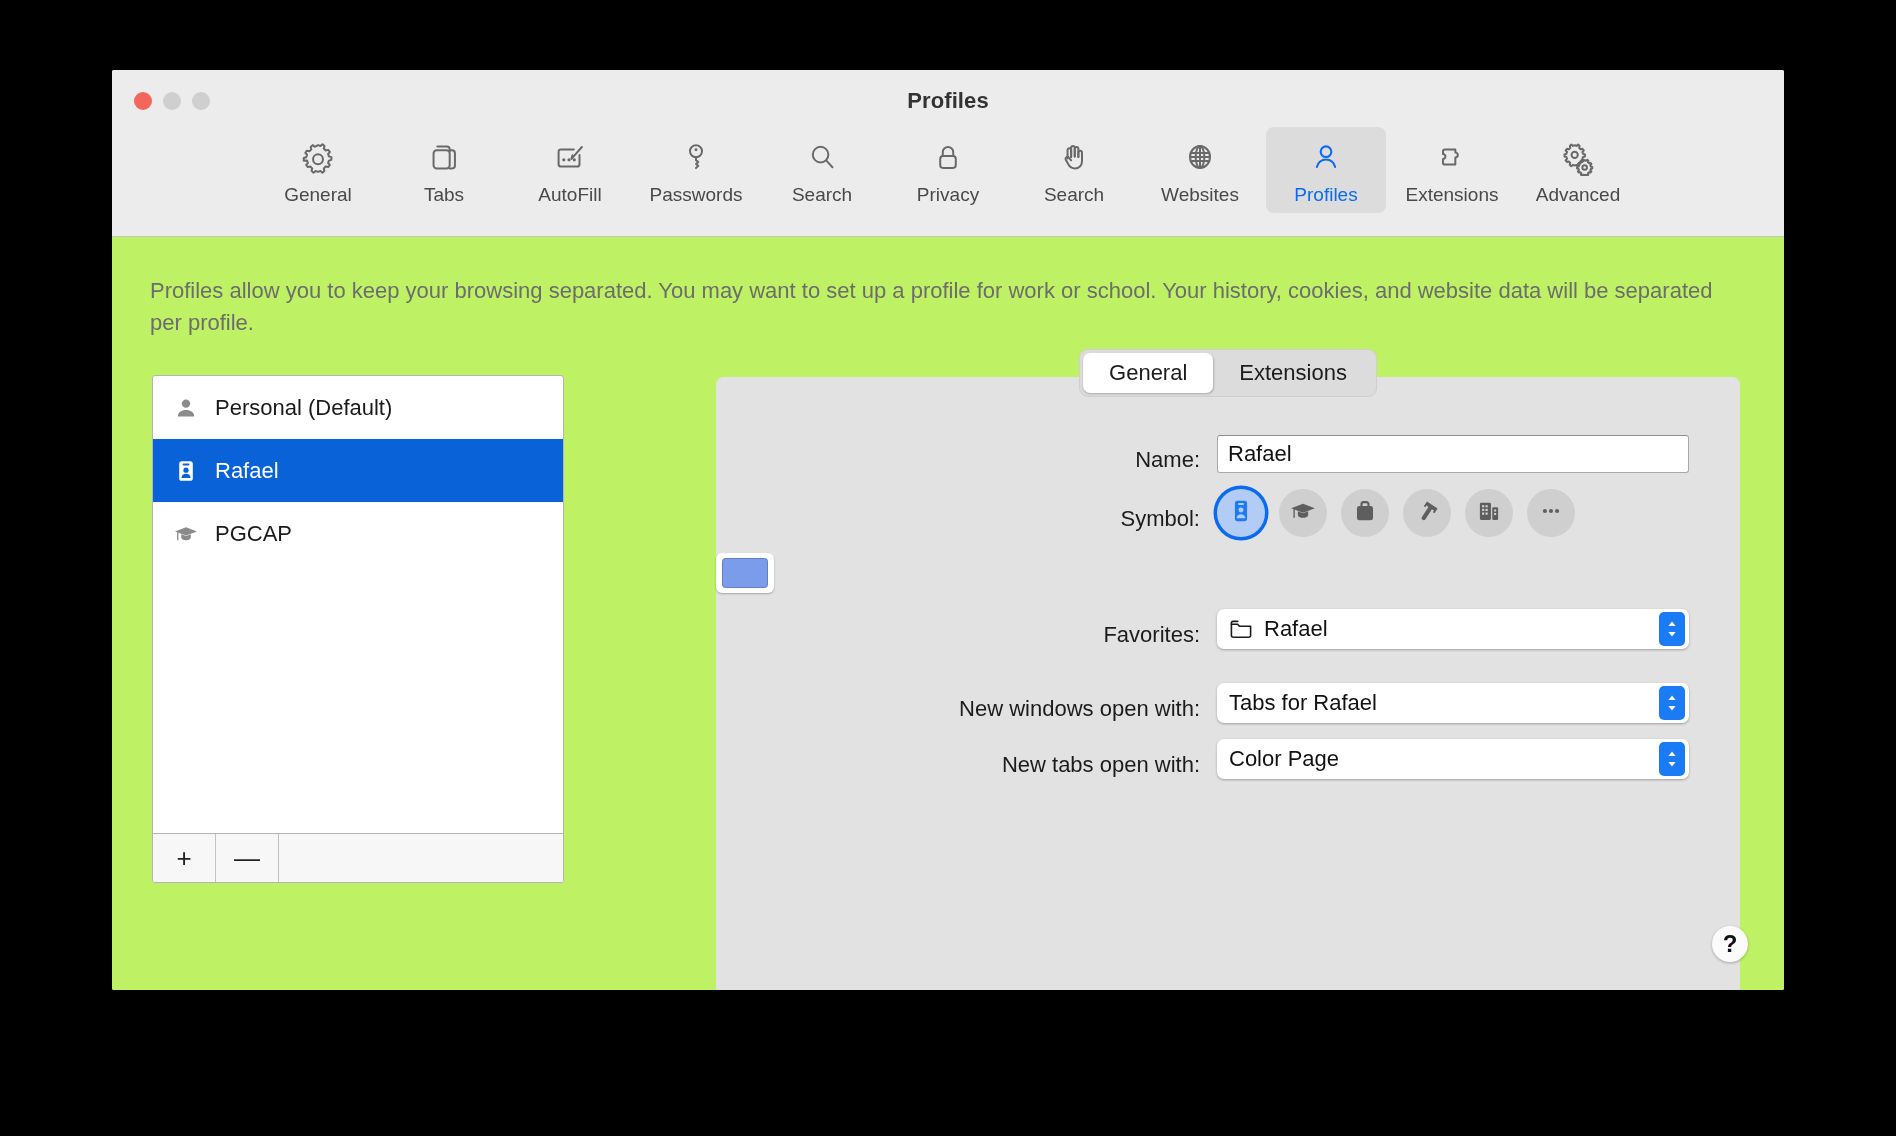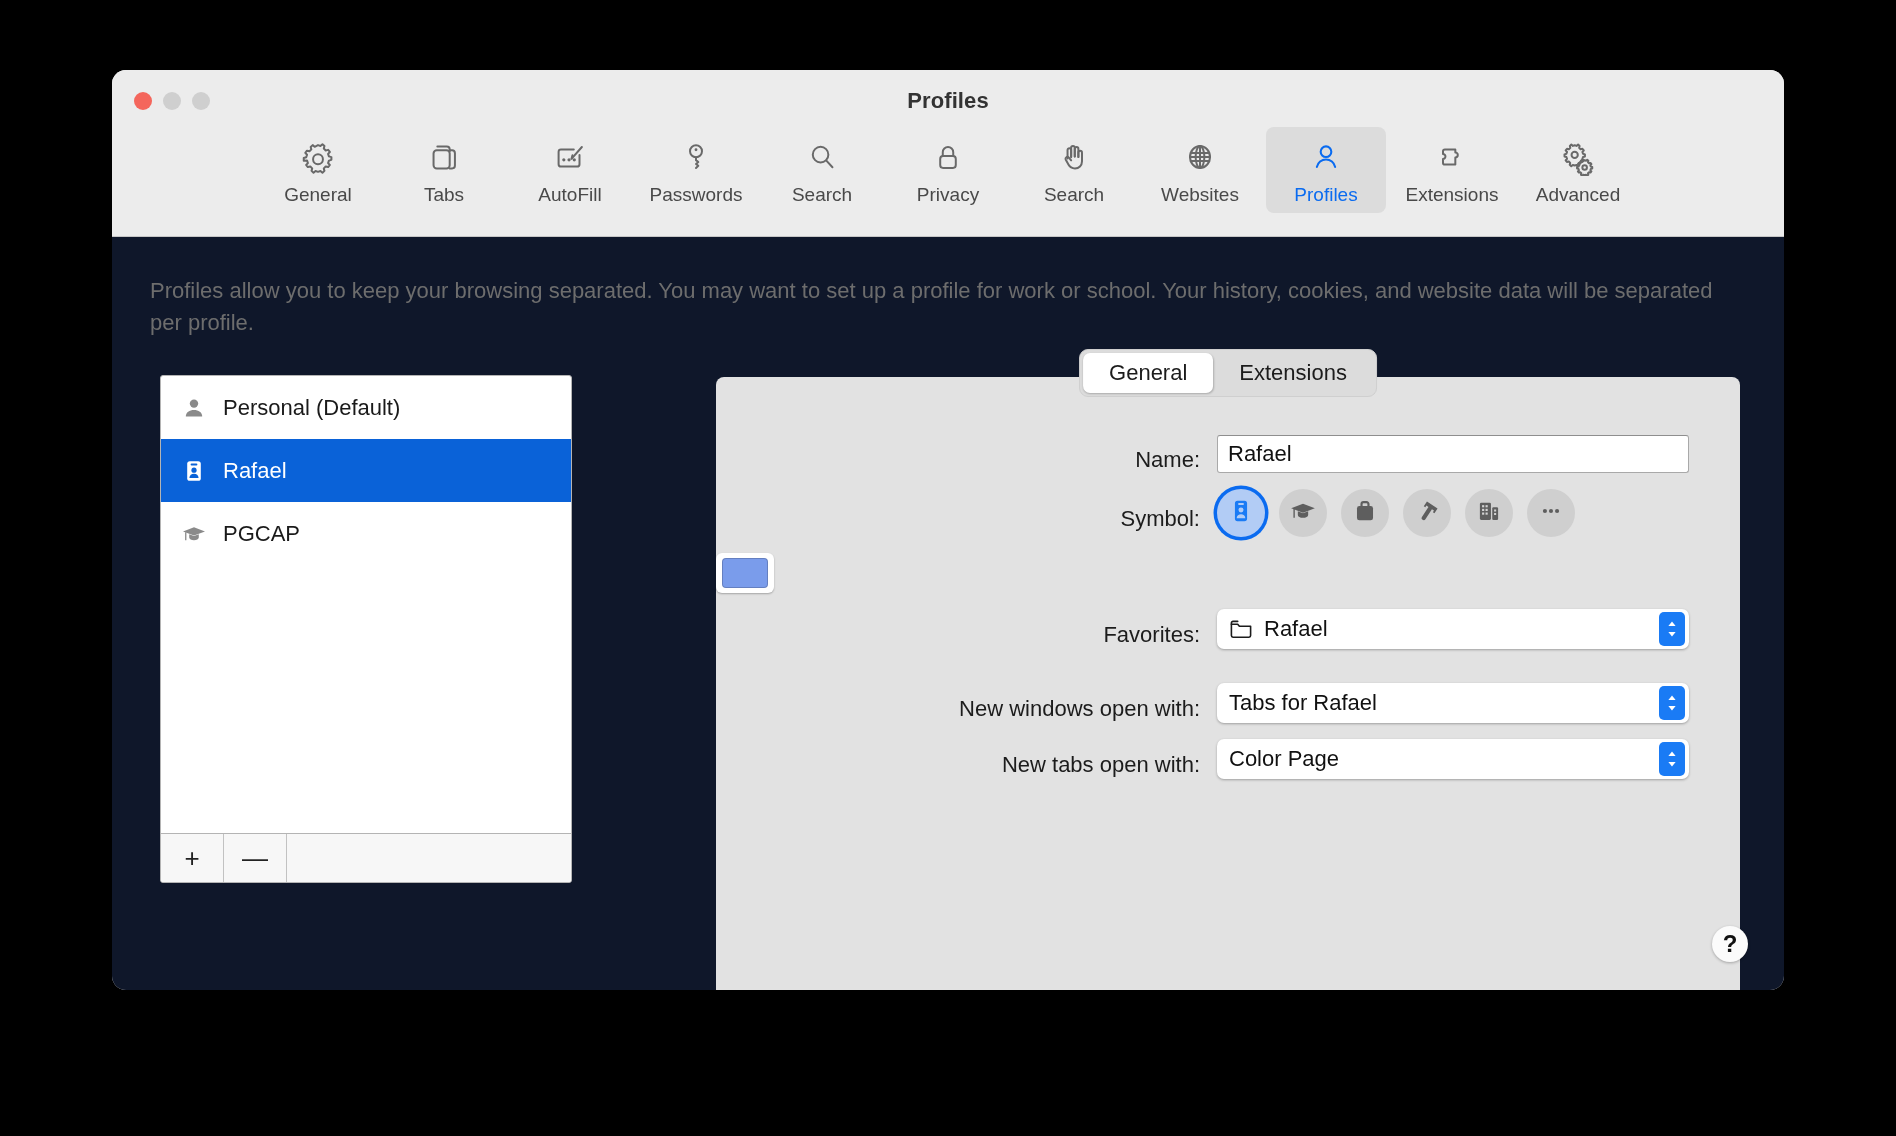--- a/index.html
+++ b/index.html
@@ -21,21 +21,21 @@
   }
 
   
   .window {
     position: absolute;
     left: 112px;
     top: 70px;
     width: 1672px;
     height: 920px;
     background: #ececec;
-    border-radius: 14px;
+    border-radius: 2px;
     box-shadow: 0 22px 60px rgba(0,0,0,0.55);
     overflow: hidden;
     display: flex;
     flex-direction: column;
   }
 
   
   .titlebar {
     position: relative;
     height: 166px;
@@ -104,21 +104,21 @@
   }
   .tab.selected .tlabel { color: #0a6bf0; }
   .tab svg { display: block; }
   .stroke     { fill: none; stroke: #696969; stroke-width: 2.1; stroke-linecap: round; stroke-linejoin: round; }
   .stroke-sel { fill: none; stroke: #0a6bf0; stroke-width: 2.2; stroke-linecap: round; stroke-linejoin: round; }
 
   
   .body {
     flex: 1 1 auto;
     position: relative;
-    background: #0f172a;
+    background: #bef264;
     padding: 0;
   }
 
   .intro {
     position: absolute;
     left: 38px;
     top: 38px;
     width: 1590px;
     font-size: 22px;
     line-height: 32px;
@@ -131,21 +131,20 @@
     left: 40px;
     top: 138px;
     width: 410px;
     height: 506px;
     background: #ffffff;
     border: 1px solid #b4b4b4;
     border-radius: 3px;
     display: flex;
     flex-direction: column;
     overflow: hidden;
-    margin-left: 8px;
   }
   .list-rows {
     flex: 1 1 auto;
     overflow: hidden;
   }
   .lrow {
     height: 63px;
     display: flex;
     align-items: center;
     gap: 16px;

